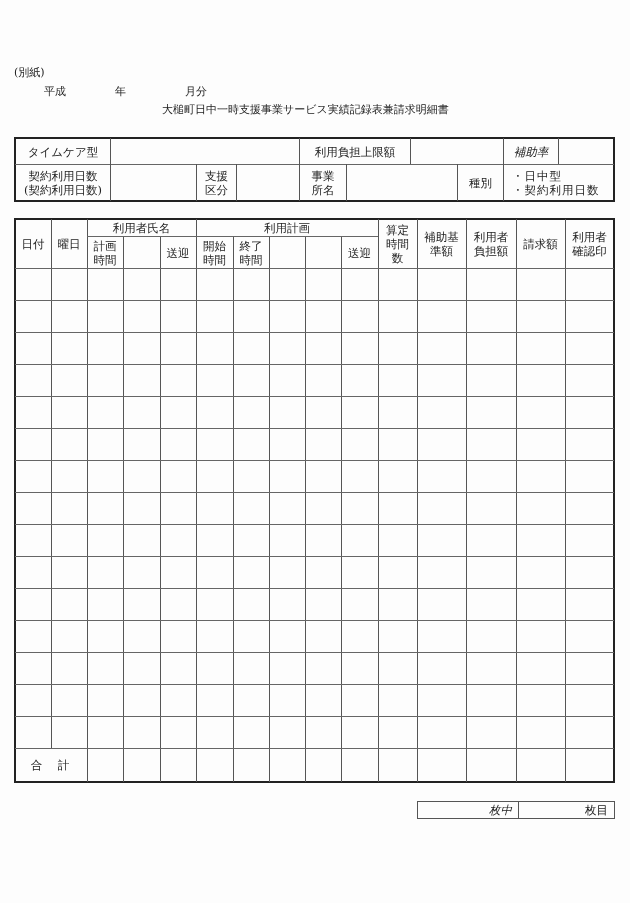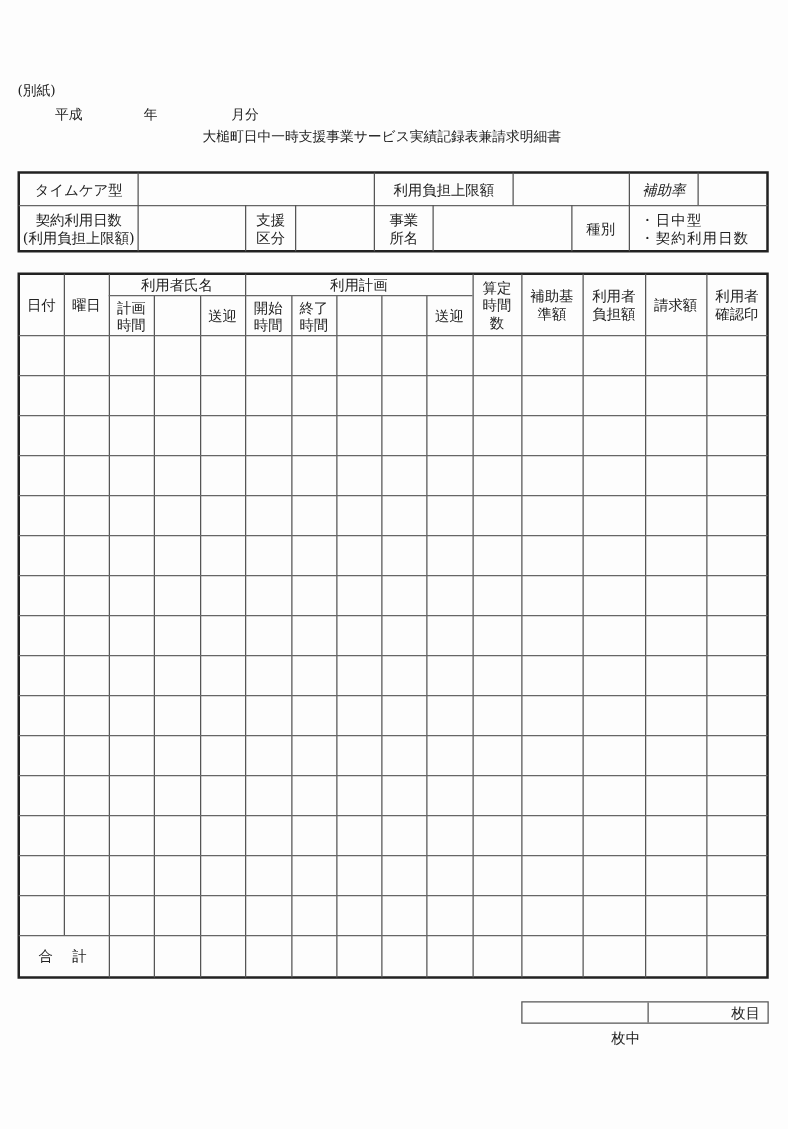--- a/index.html
+++ b/index.html
@@ -49,21 +49,21 @@
 
   <div class="cell" style="left:16px;top:139px;width:94px;height:25px;">タイムケア型</div>
   <div class="cell" style="left:111px;top:139px;width:188px;height:25px;"></div>
   <div class="cell" style="left:300px;top:139px;width:110px;height:25px;">利用負担上限額</div>
   <div class="cell" style="left:411px;top:139px;width:92px;height:25px;"></div>
   <div class="cell" style="left:504px;top:139px;width:54px;height:25px;font-style:italic;">補助率</div>
   <div class="cell" style="left:559px;top:139px;width:54px;height:25px;"></div>
 
   <div class="cell stack" style="left:16px;top:165px;width:94px;height:36px;">
     <span>契約利用日数</span>
-    <span>(利用負担上限額)</span>
+    <span>(契約利用日数)</span>
   </div>
   <div class="cell" style="left:111px;top:165px;width:85px;height:36px;"></div>
   <div class="cell stack" style="left:197px;top:165px;width:39px;height:36px;">
     <span>支援</span>
     <span>区分</span>
   </div>
   <div class="cell" style="left:237px;top:165px;width:62px;height:36px;"></div>
   <div class="cell stack" style="left:300px;top:165px;width:46px;height:36px;">
     <span>事業</span>
     <span>所名</span>
@@ -425,21 +425,21 @@
         <div class="cell" style="left: 566px; top: 749px; width: 48px; height: 32px;"></div>
       </div>
     </div>
 
   <div class="cell" style="left:15px;top:749px;width:72px;height:32px;letter-spacing:2px;">合　計</div>
 </div>
 
 <div>
   <div class="abs" style="left:417px;top:801px;width:196px;height:16px;border:1px solid #555;box-sizing:content-box;"></div>
   <div class="vline" style="left:518px;top:802px;height:16px;"></div>
-  <div class="cell right" style="left:418px;top:822px;width:100px;height:16px;">
+  <div class="cell right" style="left:418px;top:802px;width:100px;height:16px;font-style:italic;">
     <span></span>
     <span>枚中</span>
   </div>
   <div class="cell right" style="left:519px;top:802px;width:95px;height:16px;">
     <span></span>
     <span>枚目</span>
   </div>
 </div>
 
 </body></html>

